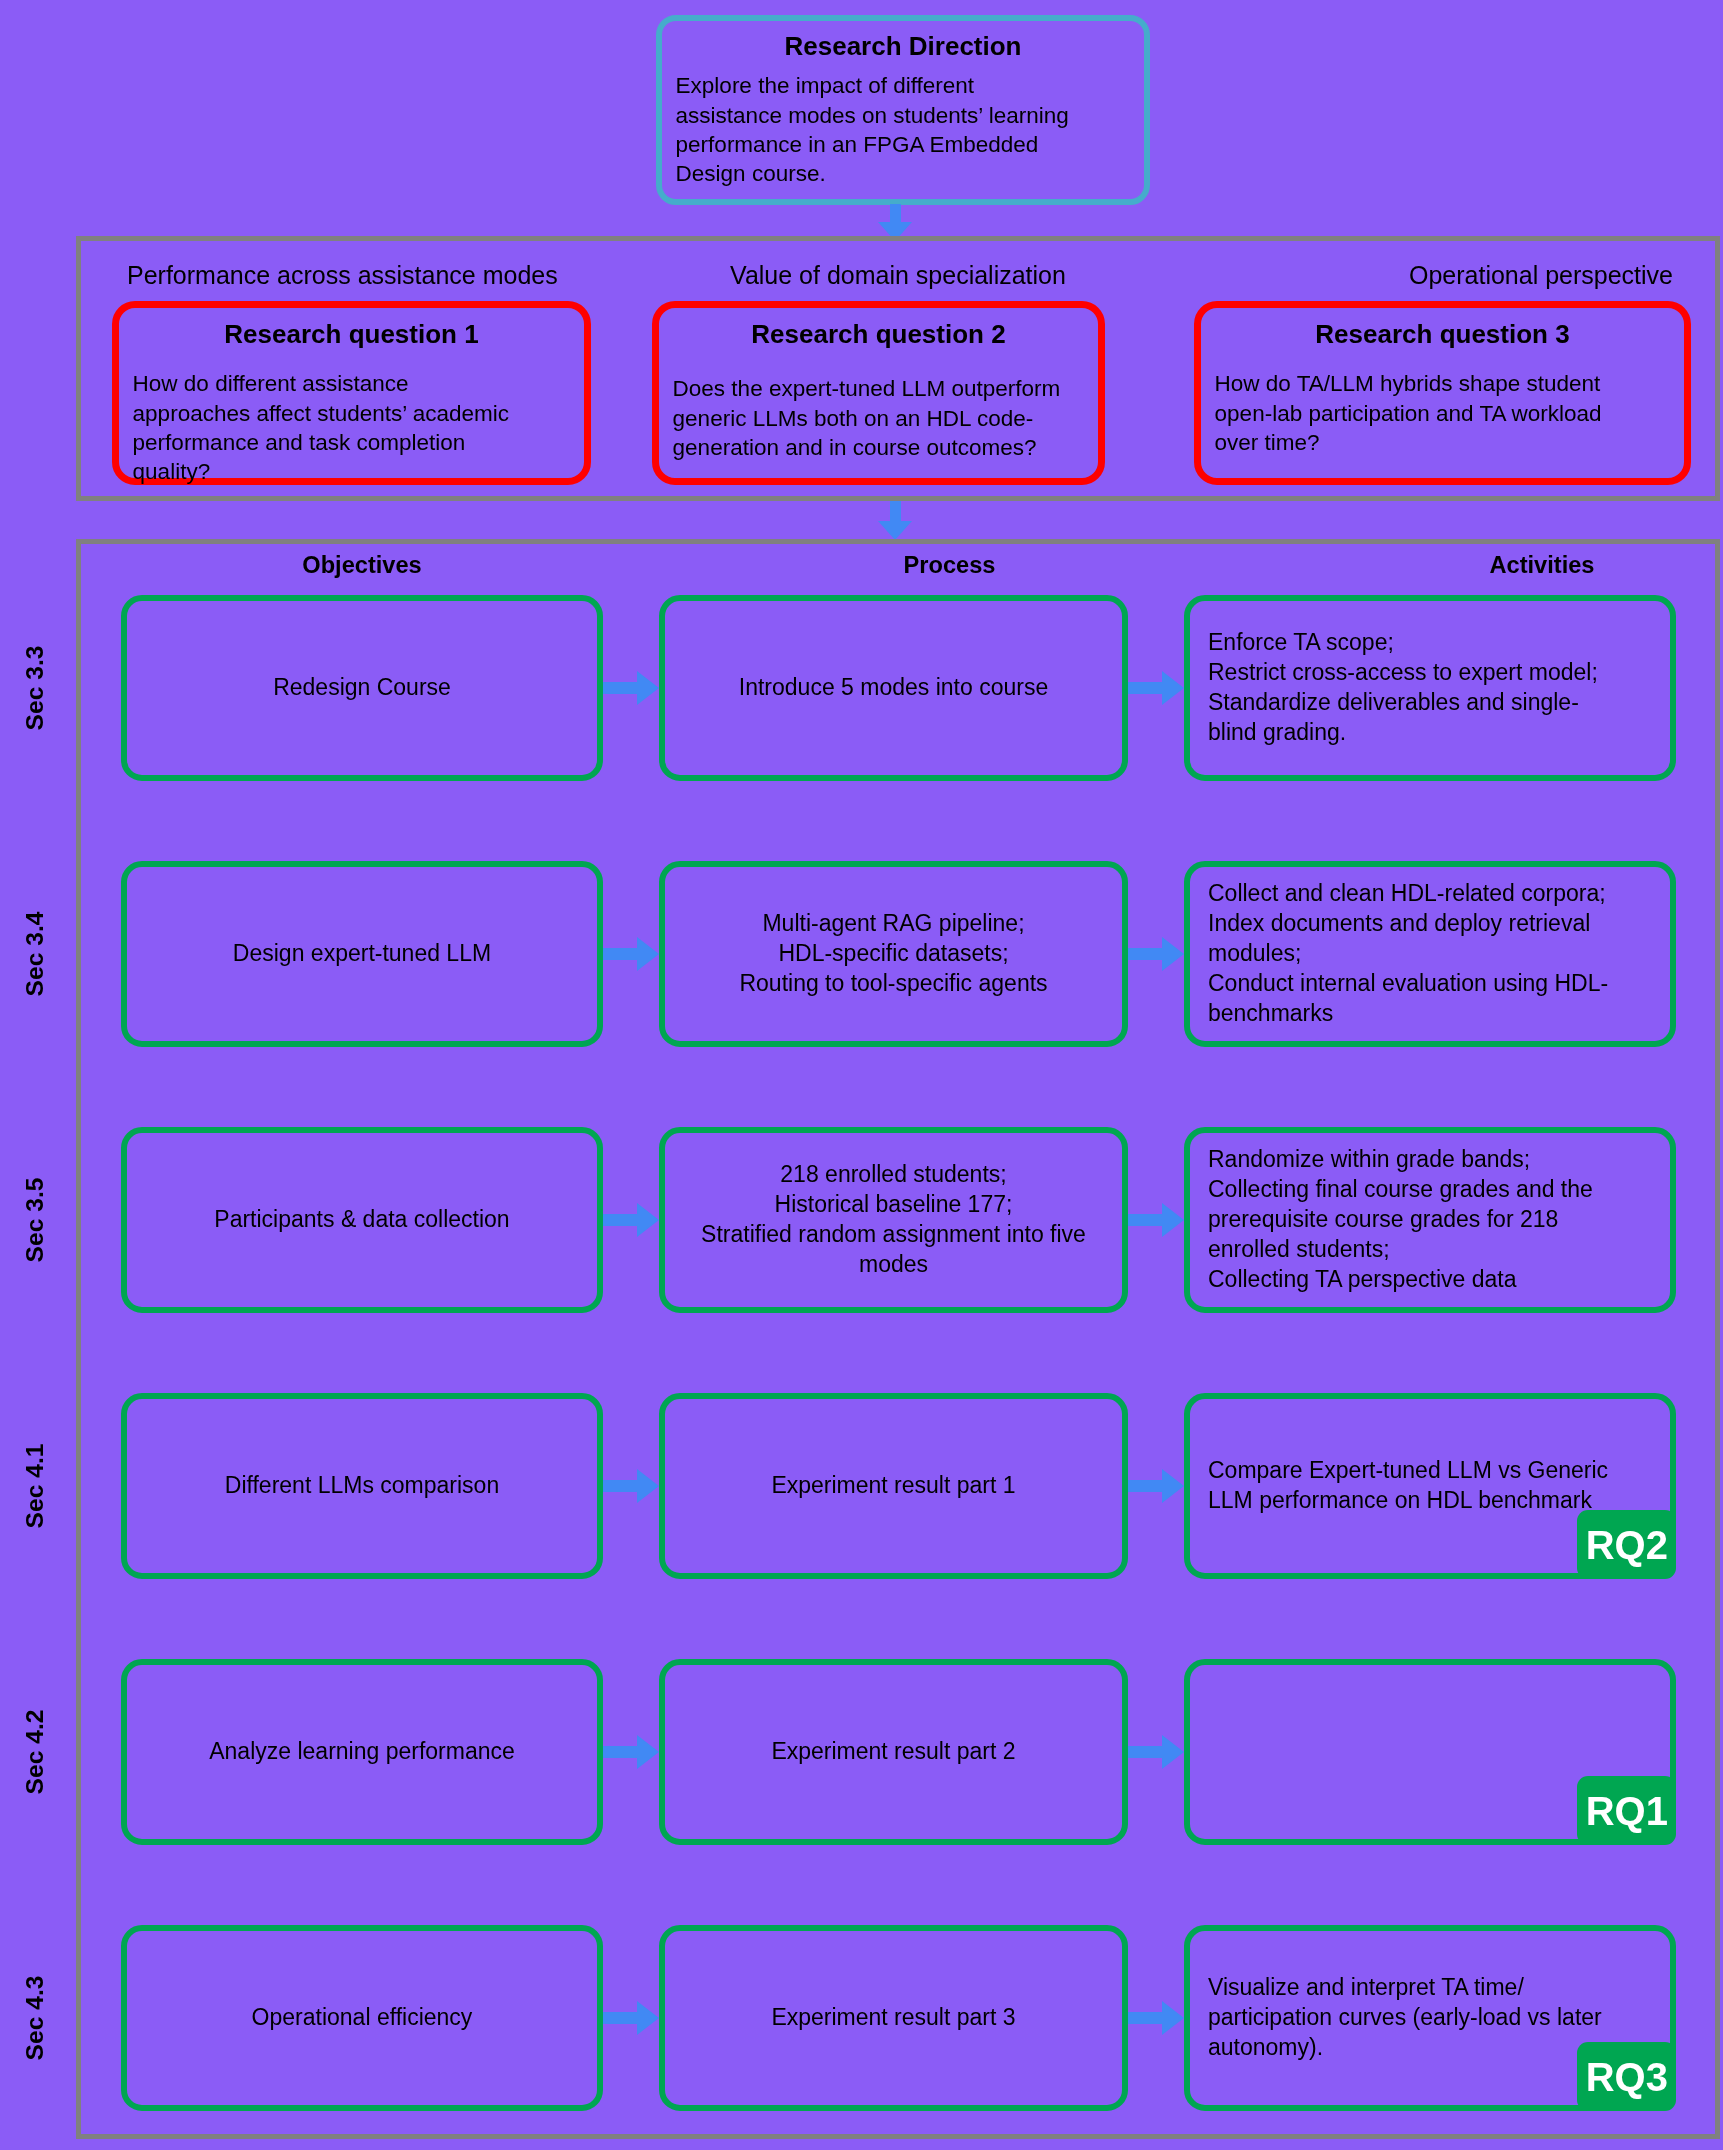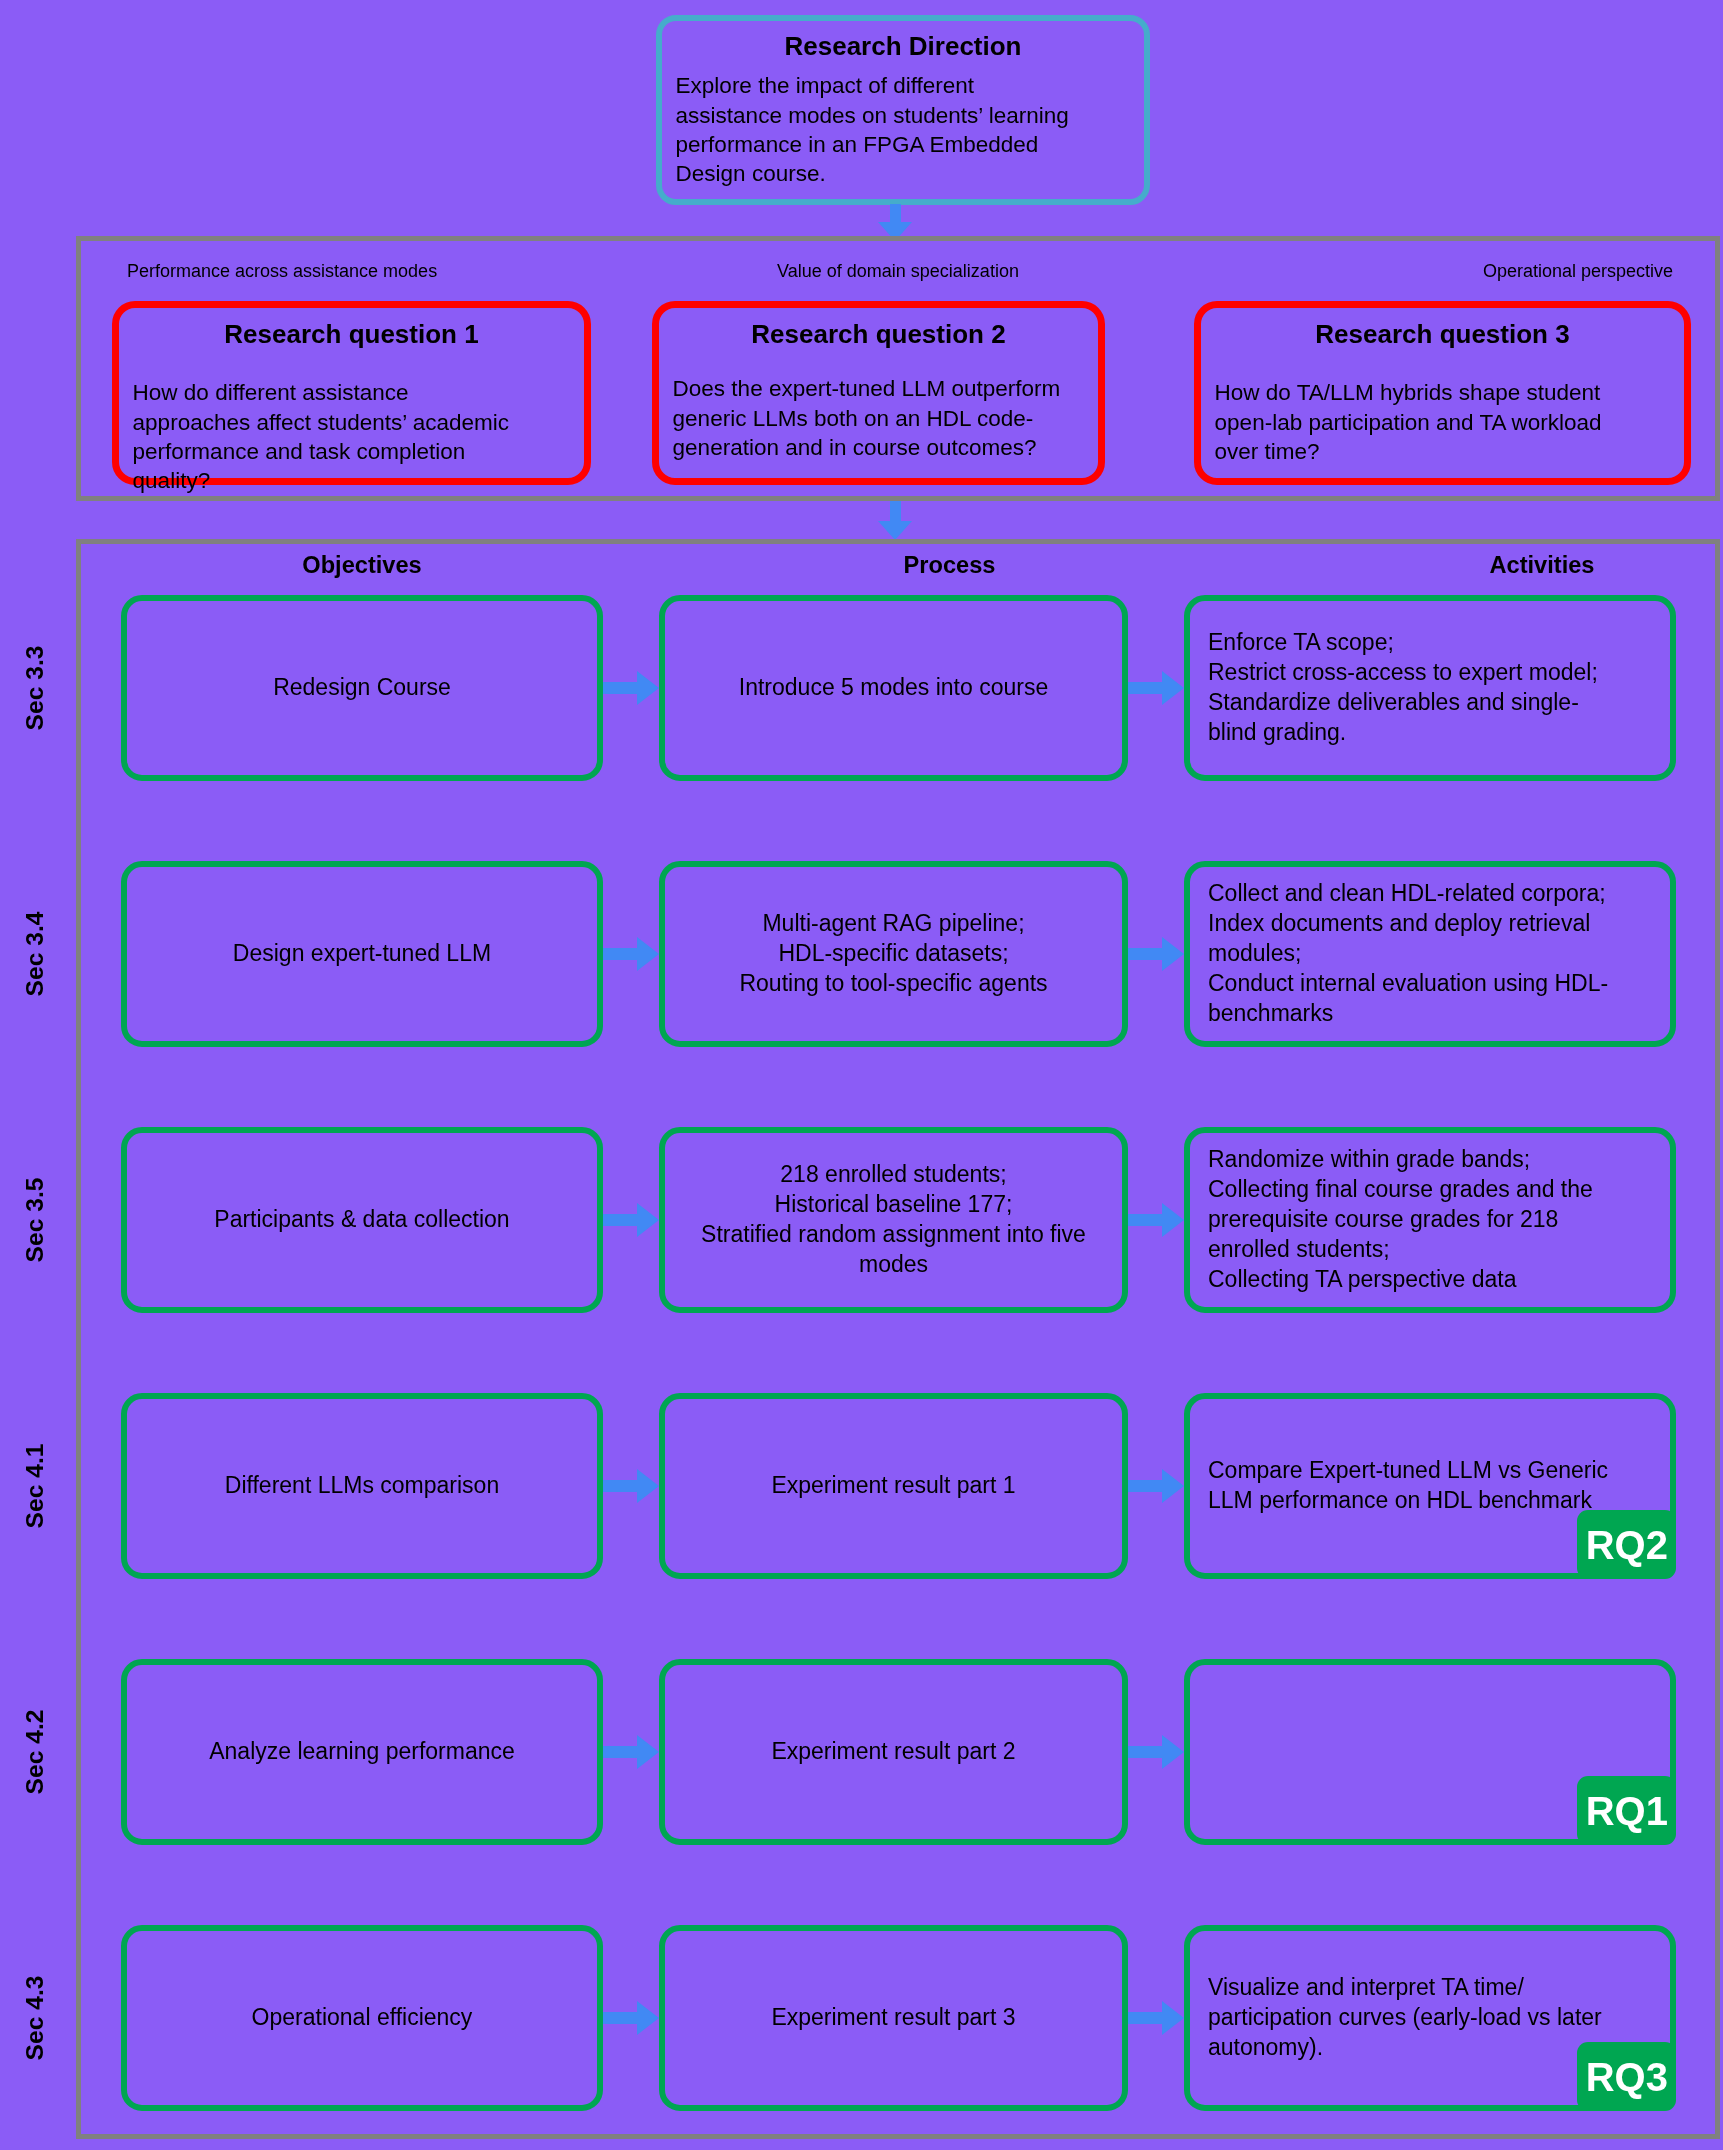--- a/index.html
+++ b/index.html
@@ -25,34 +25,34 @@
                    border-right:17.3px solid transparent; border-top:19px solid #4189F4; }
   #arrow-top { left:878px; top:204px; }
   #arrow-mid { left:878px; top:501px; }
   #arrow-mid .stem { height:20px; }
 
   
   .rq-section {
     position:absolute; left:76px; top:236px; width:1644px; height:265px;
     border:5.2px solid #808080; box-sizing:border-box;
   }
-  .rq-cat { position:absolute; top:20px; font-size:18px; }
+  .rq-cat { position:absolute; top:20px; font-size:25px; }
   #rq-cat-0 { left:46px; }
   #rq-cat-1 { left:50%; transform:translateX(-50%); }
   #rq-cat-2 { right:42px; }
   .rq-box {
     position:absolute; top:60px; height:184px;
     border:7.3px solid #FF0000; border-radius:23px; box-sizing:border-box;
     padding:3.1px 13.6px;
   }
   #rq-box-0 { left:31px;   width:479px; }
   #rq-box-1 { left:571px; width:453px; }
   #rq-box-2 { left:1113px; width:497px; }
   .rq-title { font-size:26px; font-weight:bold; text-align:center; margin-top:8.4px; }
-  .rq-body  { font-size:22.5px; line-height:1.3; margin-top:28px; }
+  .rq-body  { font-size:22.5px; line-height:1.3; margin-top:19px; }
   #rq-box-1 .rq-body { margin-top:24px; }
   #rq-box-2 .rq-body { }
 
   
   .method-section {
     position:absolute; left:76px; top:539px; width:1644px; height:1600px;
     border:5.2px solid #808080; box-sizing:border-box;
   }
   .method-headers { display:flex; padding:0 40px; margin-top:8.4px;gap:28px; }
   .mh { font-size:23.6px; font-weight:bold; text-align:center; flex:none; }

